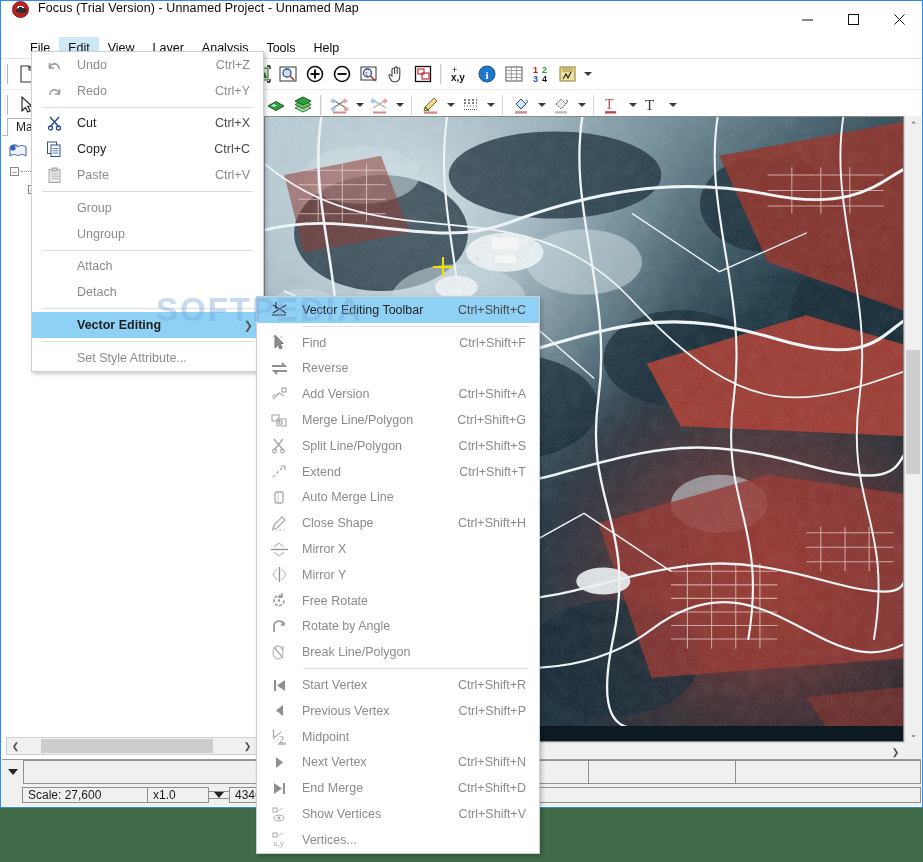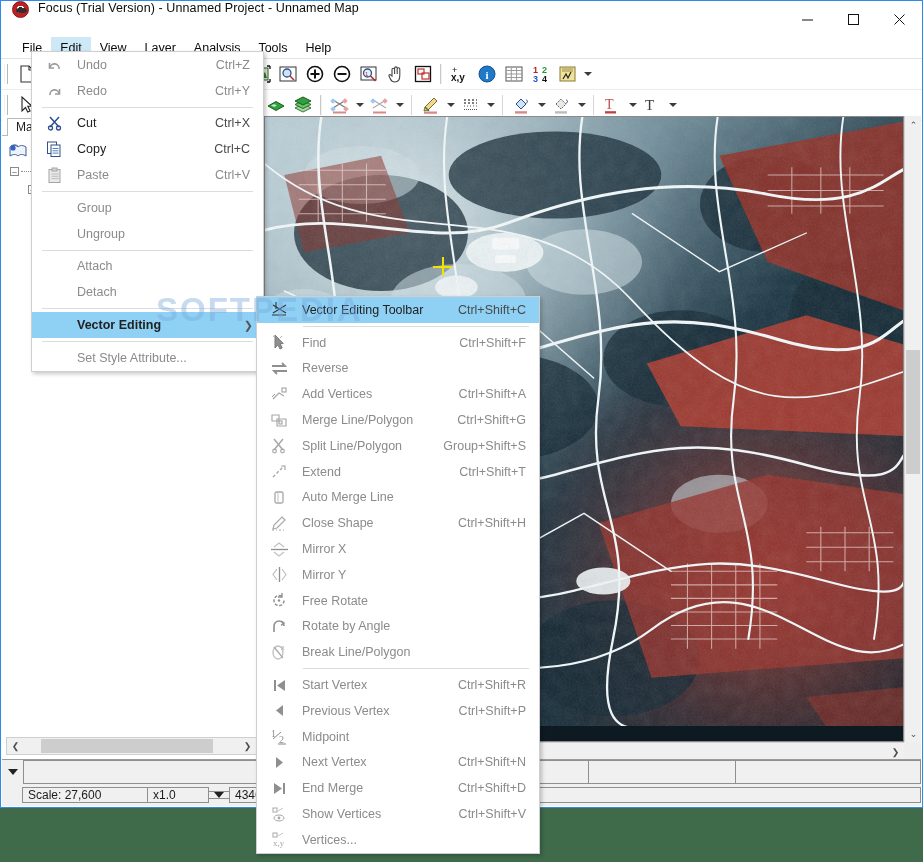--- a/index.html
+++ b/index.html
@@ -39,21 +39,21 @@
   .winbtns{ position:absolute; right:0; top:0; height:36px; display:flex; }
   .winbtn{
     width:46px;height:36px; display:flex; align-items:center; justify-content:center;
     font-size:12px; color:#111; background:transparent;
   }
   .winbtn svg{display:block;}
 
   
   .menubar{
     height:21px; background:#ffffff; display:flex; align-items:stretch;
-    padding-left:12px; font-size:12.5px;
+    padding-left:20px; font-size:12.5px;
   }
   .menu-item{
     padding:0 9px; display:flex; align-items:center; color:#0b0b0b; cursor:default;
   }
   .menu-item.active{ background:#cde8f7; }
 
   
   .toolbars{ border-top:1px solid #e2e2e2; }
   .toolrow{
     height:31px; display:flex; align-items:center; background:#ffffff;
@@ -837,21 +837,21 @@
       <span class="acc dim"></span>
     </div>
     <div class="mrow">
       <span class="ico">
         <svg width="19" height="17" viewBox="0 0 19 17">
           <path d="M3 13L9 7l5 3" fill="none" stroke="#a8a8a8" stroke-width="1.3"></path>
           <rect x="12" y="2" width="4" height="4" fill="none" stroke="#9a9a9a"></rect>
           <path d="M2 11l3-3" stroke="#9a9a9a"></path>
         </svg>
       </span>
-      <span class="txt dim">Add Vertices</span>
+      <span class="txt dim">Add Version</span>
       <span class="acc dim">Ctrl+Shift+A</span>
     </div>
     <div class="mrow">
       <span class="ico">
         <svg width="19" height="17" viewBox="0 0 19 17">
           <path d="M2 3h7v6H2z" fill="none" stroke="#a8a8a8" stroke-width="1.2"></path>
           <path d="M7 7h9v7H7z" fill="none" stroke="#a8a8a8" stroke-width="1.2"></path>
           <rect x="9" y="9" width="3" height="3" fill="none" stroke="#9a9a9a"></rect>
         </svg>
       </span>
@@ -860,21 +860,21 @@
     </div>
     <div class="mrow">
       <span class="ico">
         <svg width="19" height="17" viewBox="0 0 19 17">
           <path d="M4 2l9 11M13 2L4 13" stroke="#a8a8a8" stroke-width="1.5" fill="none"></path>
           <circle cx="4.5" cy="14" r="1.8" fill="none" stroke="#a8a8a8" stroke-width="1.2"></circle>
           <circle cx="12.5" cy="14" r="1.8" fill="none" stroke="#a8a8a8" stroke-width="1.2"></circle>
         </svg>
       </span>
       <span class="txt dim">Split Line/Polygon</span>
-      <span class="acc dim">Group+Shift+S</span>
+      <span class="acc dim">Ctrl+Shift+S</span>
     </div>
     <div class="mrow">
       <span class="ico">
         <svg width="19" height="17" viewBox="0 0 19 17">
             <path d="M3 14L14 3" stroke="#a8a8a8" stroke-width="1.4" fill="none" stroke-dasharray="3 2"></path>
             <path d="M11 3h4v4" fill="none" stroke="#a8a8a8" stroke-width="1.2"></path>
           </svg>
       </span>
       <span class="txt dim">Extend</span>
       <span class="acc dim">Ctrl+Shift+T</span>

